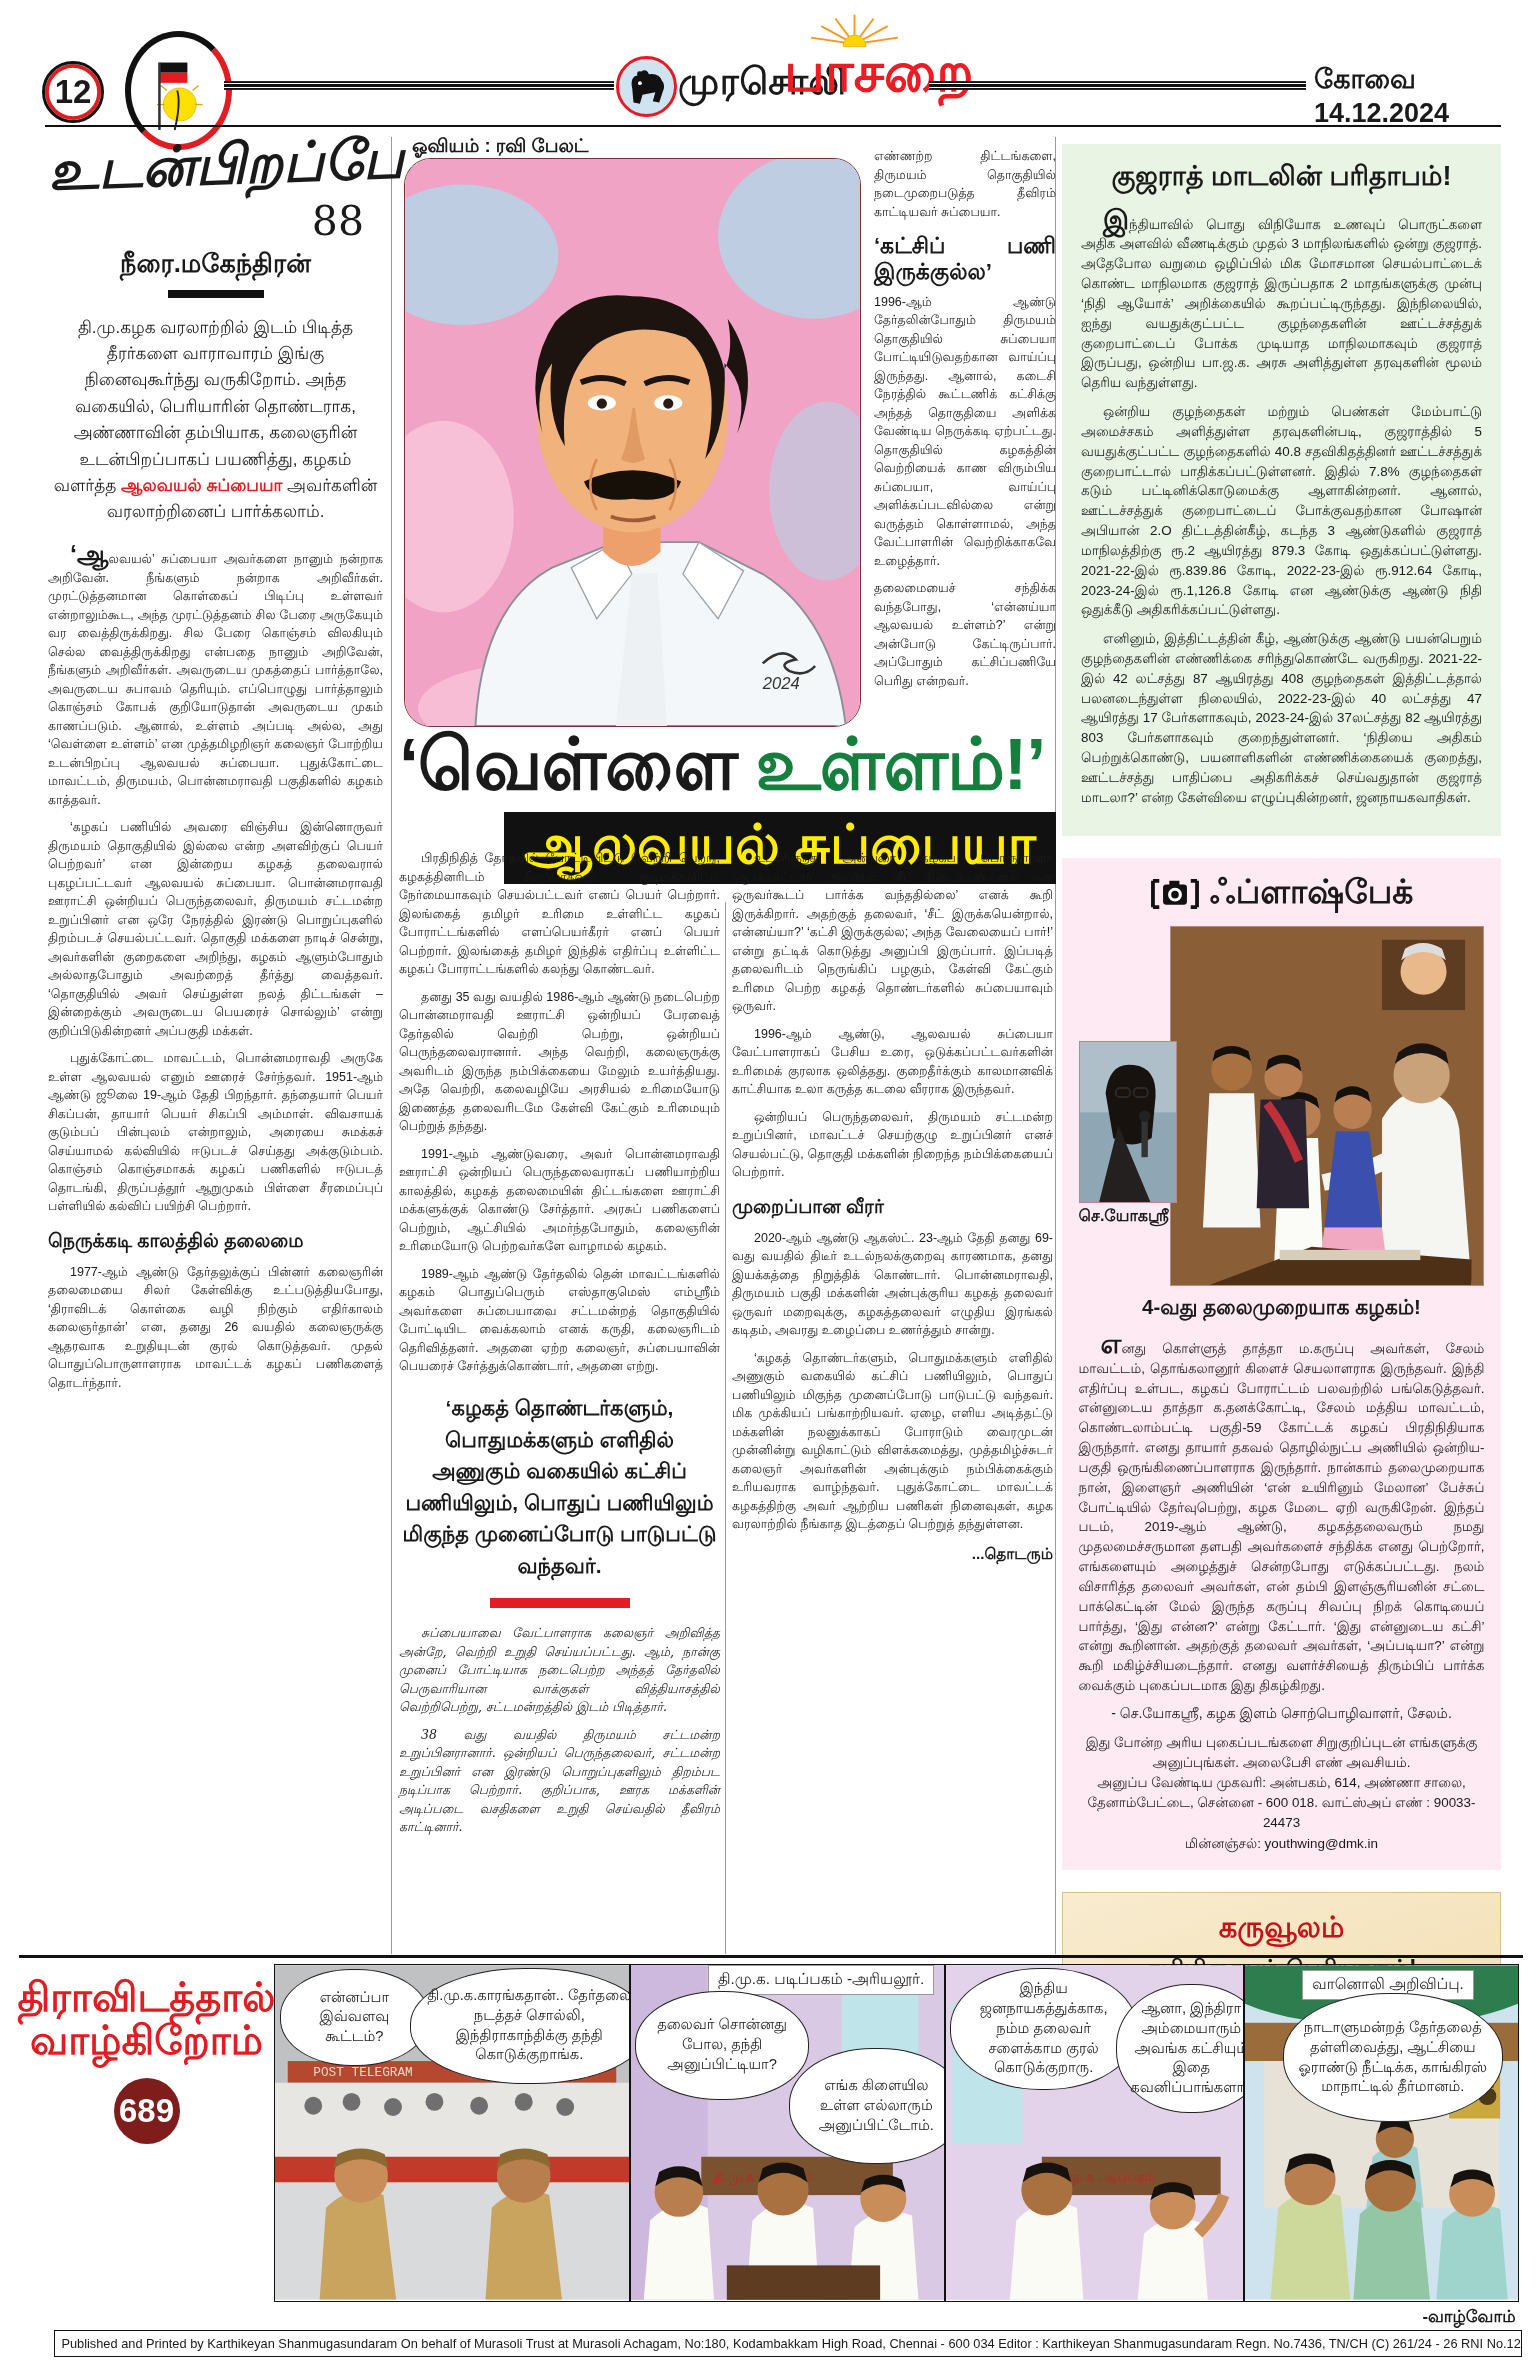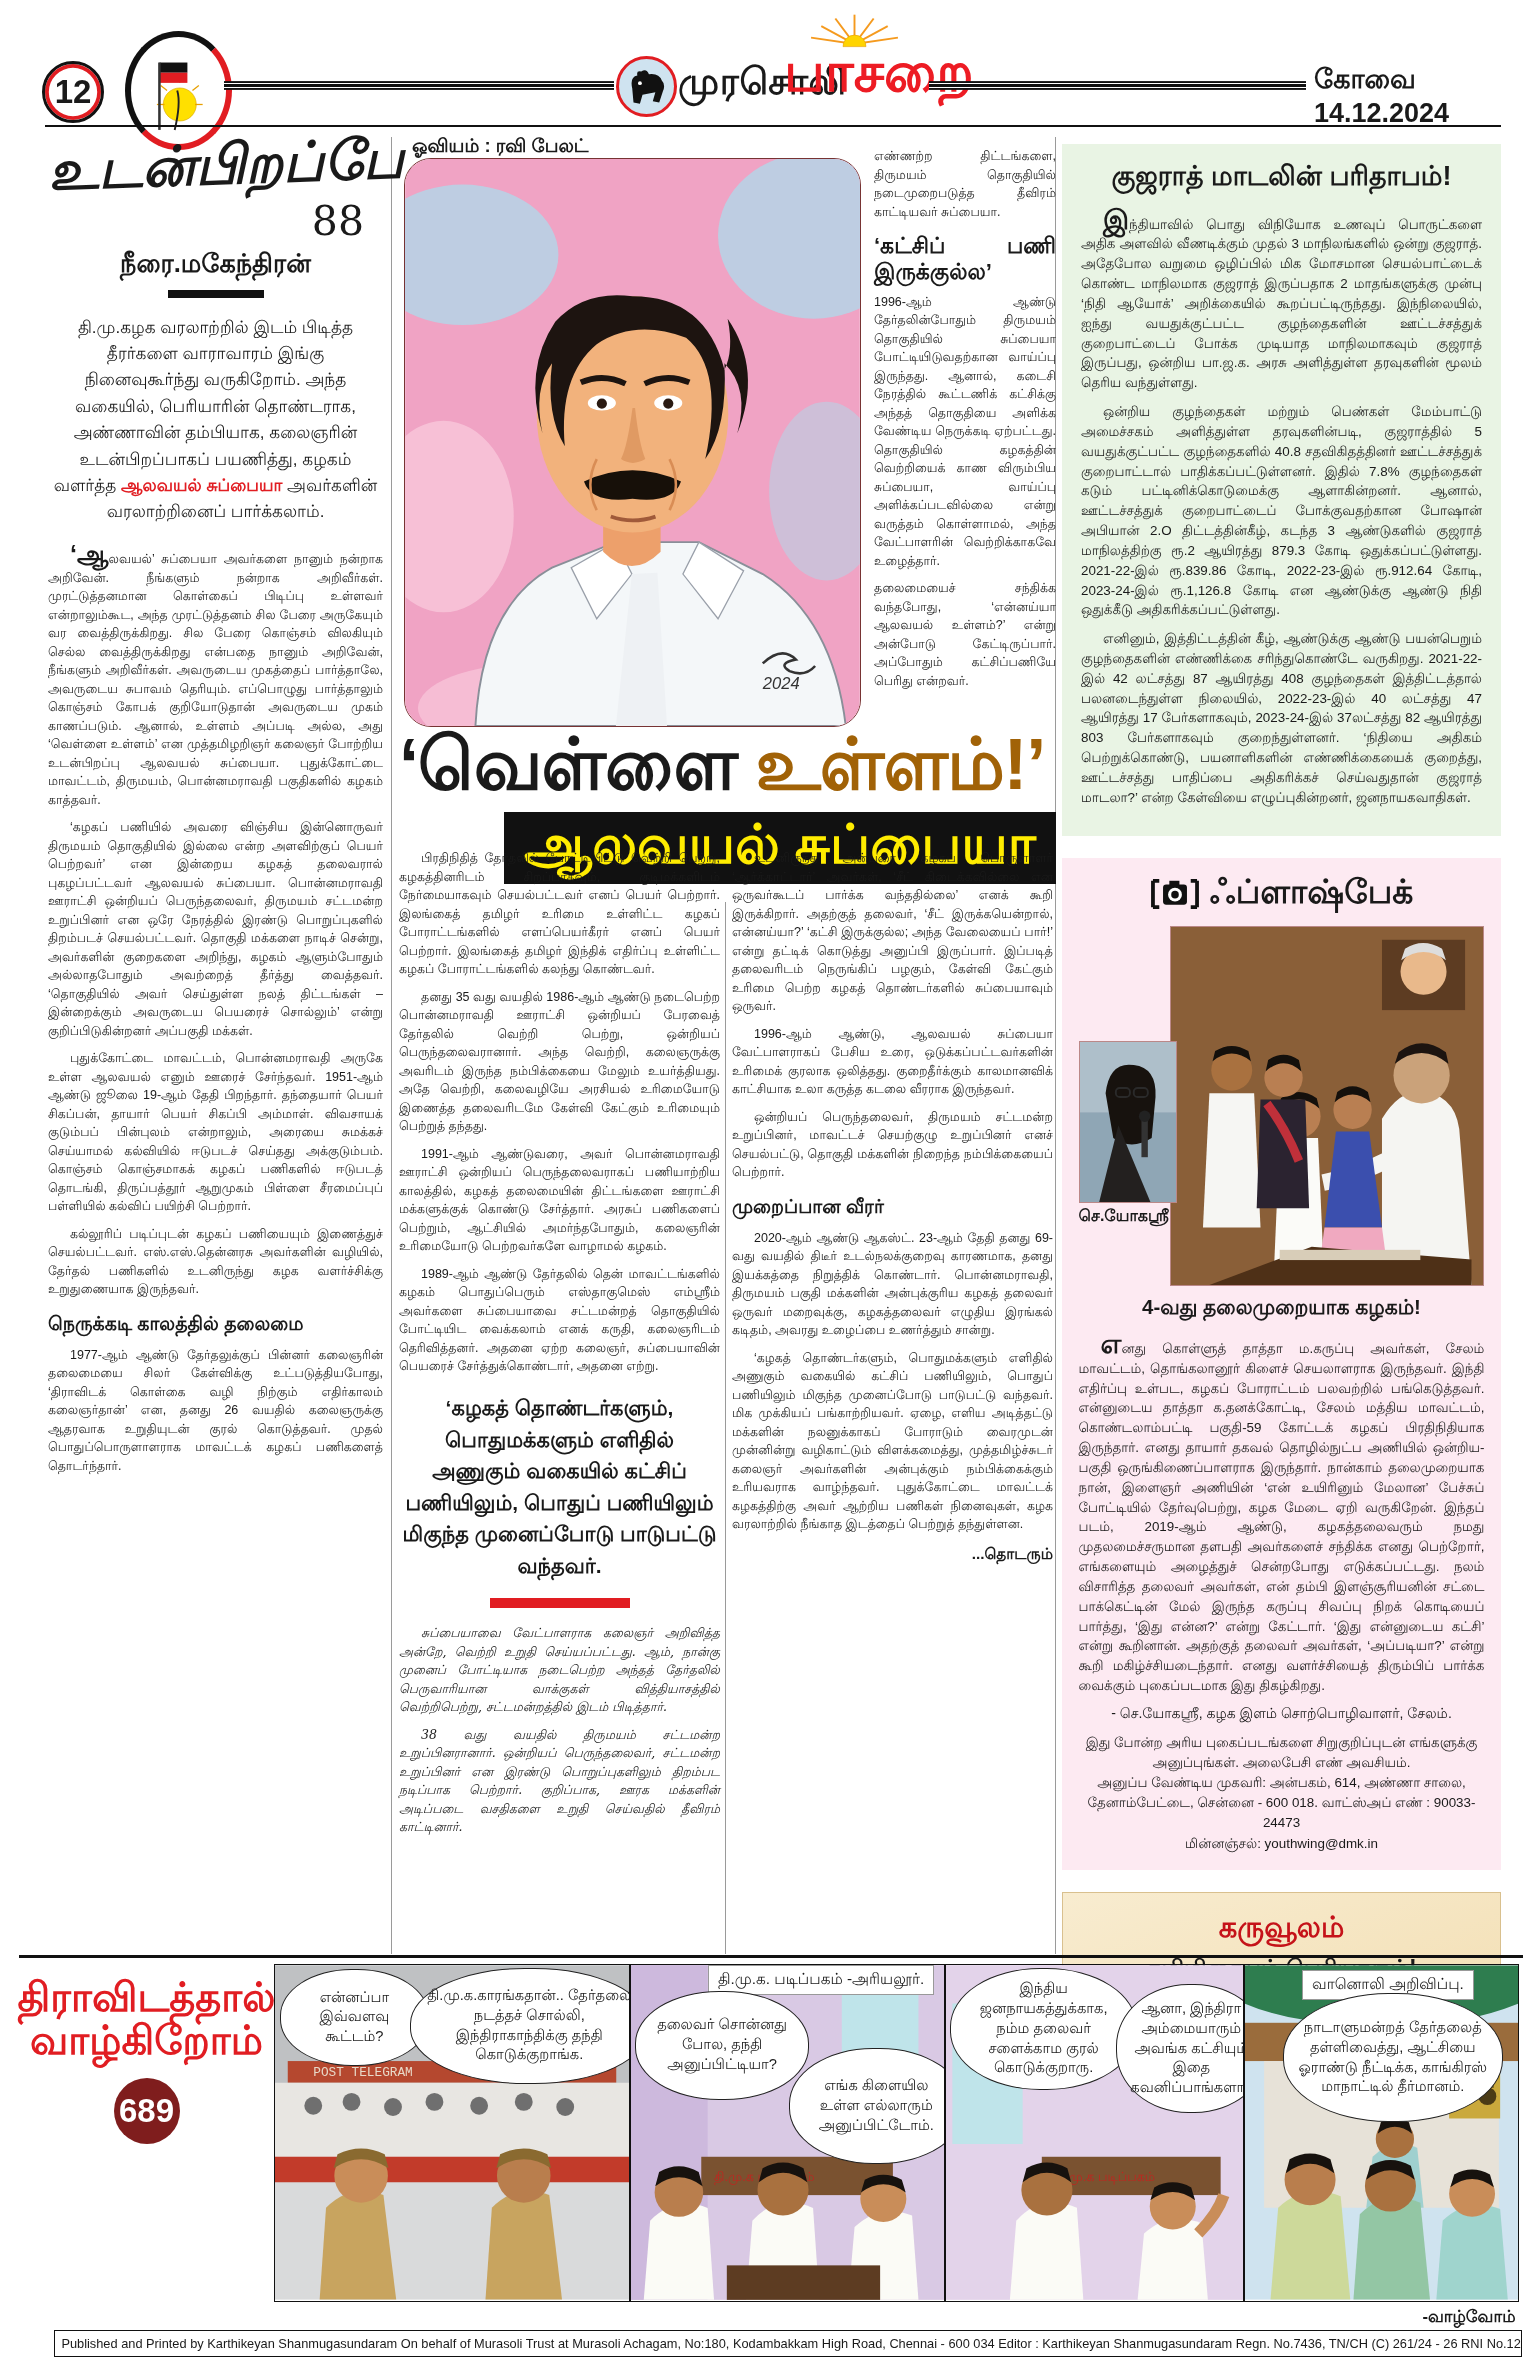--- a/index.html
+++ b/index.html
@@ -36,21 +36,21 @@
   .dropcap{font-size:200%;font-weight:bold;line-height:1;}
   .subhead{font-size:19px;font-weight:bold;margin:11.5px 0 7.7px 0;}
 
   
   .art-credit{position:absolute;left:412px;top:135px;font-size:18.5px;font-weight:bold;}
   .portrait{position:absolute;left:404px;top:158px;width:455px;height:567px;border-radius:27px;overflow:hidden;border:1.9px solid #733;}
   .side-col{position:absolute;left:874px;top:147px;width:182px;}
   .side-col .bodytext p{text-indent:0;}
   .side-col .subhead{font-size:22px;line-height:1.2;}
   .headline{position:absolute;left:399px;top:728px;width:658px;font-size:72px;font-weight:900;letter-spacing:-1.3px;line-height:1;white-space:nowrap;}
-  .headline .red{color:#a16207;}
+  .headline .red{color:#15803d;}
   .banner{position:absolute;left:504px;top:812px;width:552px;height:72px;background:#111;display:flex;align-items:center;justify-content:center;}
   .banner span{color:#ffec00;font-size:54px;font-weight:900;}
   .feature-cols{position:absolute;left:399px;top:849px;width:658px;display:flex;gap:12px;}
   .fcol{width:321px;}
   .pullquote{font-size:21px;font-weight:bold;text-align:center;line-height:1.5;margin:16.6px 0 3.8px 0;}
   .pq-bar{width:140px;height:10.2px;background:#e11d22;margin:16.6px auto;}
   .italicpara{font-family:"DejaVu Serif",serif;font-style:italic;}
   .continued{font-weight:bold;text-align:right;font-size:15.3px;margin-top:6.4px;}
 
   
@@ -156,21 +156,20 @@
     <div class="serial-ep">88</div>
     <div class="serial-author">நீரை.மகேந்திரன்</div>
     <div class="author-bar"></div>
     <div class="serial-intro">
       <span>தி.மு.கழக வரலாற்றில் இடம் பிடித்த தீரர்களை வாராவாரம் இங்கு நினைவுகூர்ந்து வருகிறோம். அந்த வகையில், பெரியாரின் தொண்டராக, அண்ணாவின் தம்பியாக, கலைஞரின் உடன்பிறப்பாகப் பயணித்து, கழகம் வளர்த்த </span><span class="hl">ஆலவயல் சுப்பையா</span><span> அவர்களின் வரலாற்றினைப் பார்க்கலாம்.</span>
     </div>
     <div class="bodytext">
       <p><span class="dropcap">‘ஆ</span><span>லவயல்’ சுப்பையா அவர்களை நானும் நன்றாக அறிவேன். நீங்களும் நன்றாக அறிவீர்கள். முரட்டுத்தனமான கொள்கைப் பிடிப்பு உள்ளவர் என்றாலும்கூட, அந்த முரட்டுத்தனம் சில பேரை அருகேயும் வர வைத்திருக்கிறது. சில பேரை கொஞ்சம் விலகியும் செல்ல வைத்திருக்கிறது என்பதை நானும் அறிவேன், நீங்களும் அறிவீர்கள். அவருடைய முகத்தைப் பார்த்தாலே, அவருடைய சுபாவம் தெரியும். எப்பொழுது பார்த்தாலும் கொஞ்சம் கோபக் குறியோடுதான் அவருடைய முகம் காணப்படும். ஆனால், உள்ளம் அப்படி அல்ல, அது ‘வெள்ளை உள்ளம்’ என முத்தமிழறிஞர் கலைஞர் போற்றிய உடன்பிறப்பு ஆலவயல் சுப்பையா. புதுக்கோட்டை மாவட்டம், திருமயம், பொன்னமராவதி பகுதிகளில் கழகம் காத்தவர்.</span></p>
       <p>‘கழகப் பணியில் அவரை விஞ்சிய இன்னொருவர் திருமயம் தொகுதியில் இல்லை என்ற அளவிற்குப் பெயர் பெற்றவர்’ என இன்றைய கழகத் தலைவரால் புகழப்பட்டவர் ஆலவயல் சுப்பையா. பொன்னமராவதி ஊராட்சி ஒன்றியப் பெருந்தலைவர், திருமயம் சட்டமன்ற உறுப்பினர் என ஒரே நேரத்தில் இரண்டு பொறுப்புகளில் திறம்படச் செயல்பட்டவர். தொகுதி மக்களை நாடிச் சென்று, அவர்களின் குறைகளை அறிந்து, கழகம் ஆளும்போதும் அல்லாதபோதும் அவற்றைத் தீர்த்து வைத்தவர். ‘தொகுதியில் அவர் செய்துள்ள நலத் திட்டங்கள் – இன்றைக்கும் அவருடைய பெயரைச் சொல்லும்’ என்று குறிப்பிடுகின்றனர் அப்பகுதி மக்கள்.</p>
       <p>புதுக்கோட்டை மாவட்டம், பொன்னமராவதி அருகே உள்ள ஆலவயல் எனும் ஊரைச் சேர்ந்தவர். 1951-ஆம் ஆண்டு ஜூலை 19-ஆம் தேதி பிறந்தார். தந்தையார் பெயர் சிகப்பன், தாயார் பெயர் சிகப்பி அம்மாள். விவசாயக் குடும்பப் பின்புலம் என்றாலும், அரையை சுமக்கச் செய்யாமல் கல்வியில் ஈடுபடச் செய்தது அக்குடும்பம். கொஞ்சம் கொஞ்சமாகக் கழகப் பணிகளில் ஈடுபடத் தொடங்கி, திருப்பத்தூர் ஆறுமுகம் பிள்ளை சீரமைப்புப் பள்ளியில் கல்விப் பயிற்சி பெற்றார்.</p>
-      <p>கல்லூரிப் படிப்புடன் கழகப் பணியையும் இணைத்துச் செயல்பட்டவர். எஸ்.எஸ்.தென்னரசு அவர்களின் வழியில், தேர்தல் பணிகளில் உடனிருந்து கழக வளர்ச்சிக்கு உறுதுணையாக இருந்தவர்.</p>
       <div class="subhead">நெருக்கடி காலத்தில் தலைமை</div>
       <p>1977-ஆம் ஆண்டு தேர்தலுக்குப் பின்னர் கலைஞரின் தலைமையை சிலர் கேள்விக்கு உட்படுத்தியபோது, ‘திராவிடக் கொள்கை வழி நிற்கும் எதிர்காலம் கலைஞர்தான்’ என, தனது 26 வயதில் கலைஞருக்கு ஆதரவாக உறுதியுடன் குரல் கொடுத்தவர். முதல் பொதுப்பொருளாளராக மாவட்டக் கழகப் பணிகளைத் தொடர்ந்தார்.</p>
     </div>
   </div>
 
   <div class="art-credit">ஓவியம் : ரவி பேலட்</div>
 
   <div class="portrait">
     <svg width="455" height="567" viewBox="0 0 712 888">
       <rect width="712" height="888" fill="#f0a3c4"></rect>

